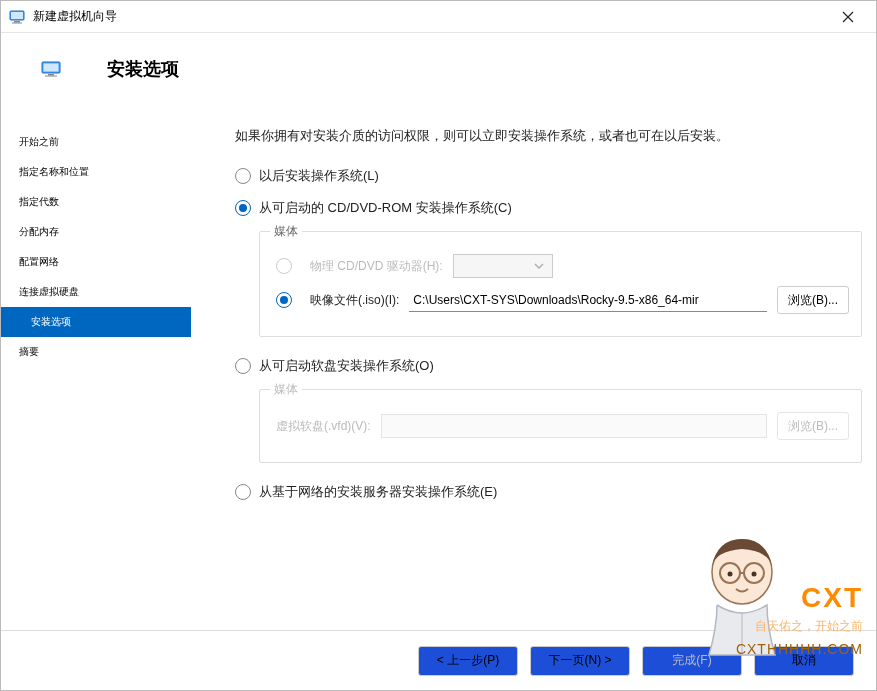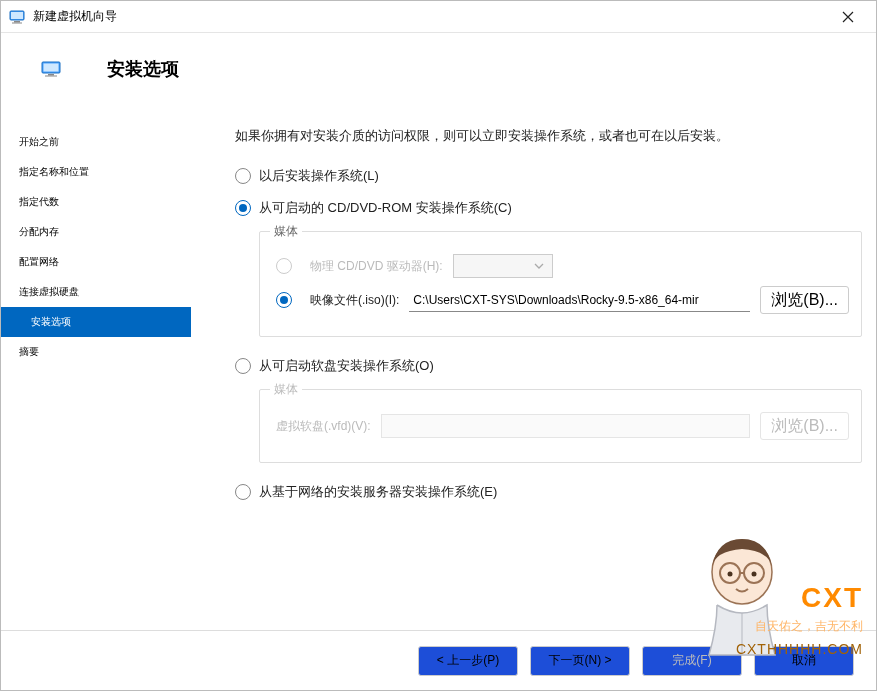--- a/index.html
+++ b/index.html
@@ -25,21 +25,21 @@
 .radio.disabled { border-color: #ccc; }
 .group { border: 1px solid #ddd; border-radius: 2px; margin: 6px 0 20px 24px; padding: 14px 12px 14px 16px; position: relative; }
 .group-title { position: absolute; top: -9px; left: 10px; background: #fff; padding: 0 4px; font-size: 12px; color: #666; }
 .group-title.disabled { color: #bbb; }
 .row { display: flex; align-items: center; margin: 8px 0; gap: 10px; }
 .lbl { font-size: 12px; }
 .lbl.disabled { color: #bbb; }
 .dropdown { width: 100px; height: 24px; border: 1px solid #ccc; background: #f6f6f6; display: flex; align-items: center; justify-content: flex-end; padding-right: 8px; color: #888; font-size: 10px; }
 .textfield { flex: 1; height: 24px; border: none; border-bottom: 1px solid #888; padding: 0 4px; font-size: 12px; background: transparent; }
 .textfield.disabled { border: 1px solid #e5e5e5; background: #fafafa; }
-.btn-browse { height: 28px; padding: 0 10px; border: 1px solid #ccc; background: #fff; font-size: 16px; cursor: pointer; border-radius: 3px; }
+.btn-browse { height: 28px; padding: 0 10px; border: 1px solid #ccc; background: #fff; font-size: 12px; cursor: pointer; border-radius: 3px; }
 .btn-browse.disabled { color: #bbb; border-color: #e5e5e5; cursor: default; }
 .footer { height: 60px; border-top: 1px solid #ddd; display: flex; align-items: center; justify-content: flex-end; padding: 0 22px; gap: 12px; }
 .footer .fbtn { height: 30px; min-width: 100px; padding: 0 16px; border: 1px solid #ccc; background: #1d4ed8; font-size: 12px; border-radius: 3px; cursor: pointer; }
 .footer .fbtn.disabled { color: #bbb; cursor: default; }
 .watermark { position: absolute; right: 80px; bottom: 30px; pointer-events: none; }
 .wm-text { position: absolute; right: 14px; bottom: 34px; text-align: right; pointer-events: none; }
 .wm-text .l1 { color: #ff8a00; font-weight: 900; font-size: 28px; letter-spacing: 2px; }
 .wm-text .l2 { color: #ffb566; font-size: 12px; margin-top: 4px; }
 .wm-text .l3 { color: #a16207; font-size: 14px; letter-spacing: 1px; margin-top: 6px; }
 .monitor-icon { display: inline-block; }
@@ -163,15 +163,15 @@
     <line x1="53" y1="46" x2="57" y2="46" stroke="#9b7355" stroke-width="2"></line>
     <circle cx="43" cy="47" r="2.5" fill="#4a3320"></circle>
     <circle cx="67" cy="47" r="2.5" fill="#4a3320"></circle>
     <path d="M49 62 Q55 67 61 62" stroke="#9b7355" stroke-width="2" fill="none"></path>
     <path d="M30 78 Q30 100 22 128 L88 128 Q80 100 80 78 Q67 86 55 86 Q43 86 30 78" fill="#e8eaee" stroke="#b5b8c0" stroke-width="1.5"></path>
     <path d="M55 86 L55 128" stroke="#b5b8c0" stroke-width="1"></path>
   </svg>
 </div>
 <div class="wm-text">
   <div class="l1">CXT</div>
-  <div class="l2">自天佑之，吉无不利</div>
+  <div class="l2">自天佑之，开始之前</div>
   <div class="l3">CXTHHHHH.COM</div>
 </div>
 
 </body></html>

